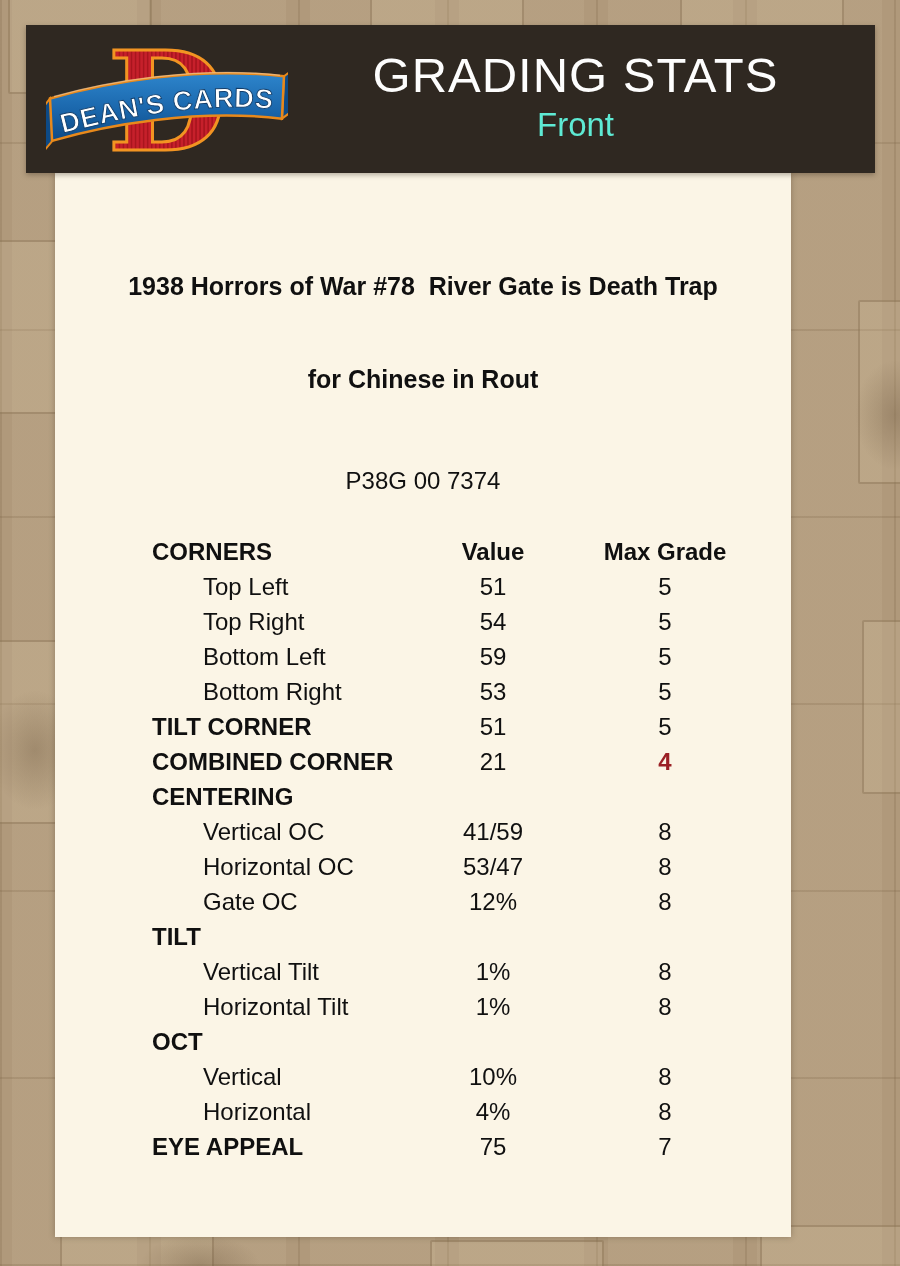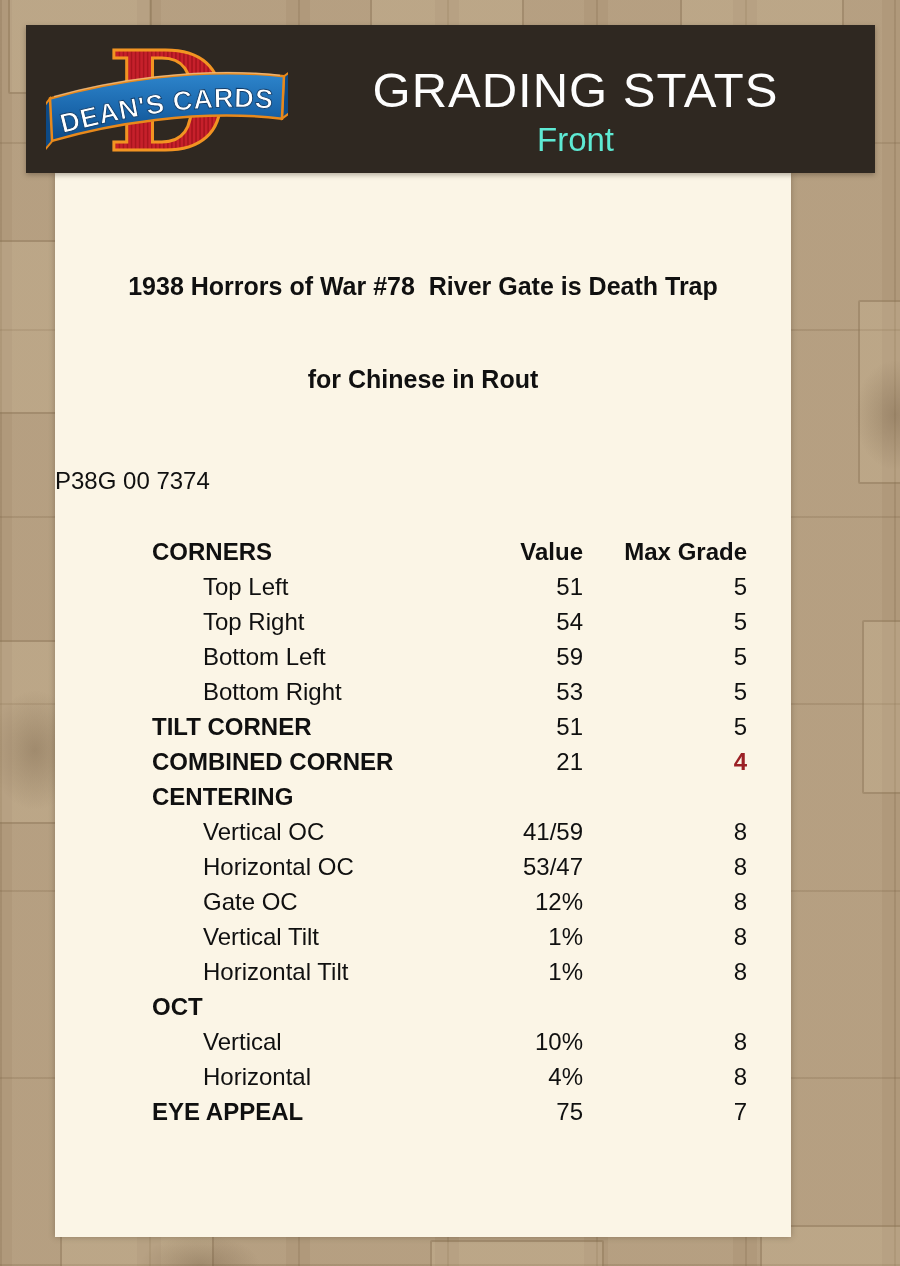--- a/index.html
+++ b/index.html
@@ -20,39 +20,39 @@
   .blob{position:absolute;border-radius:50%;background:radial-gradient(closest-side, rgba(96,74,50,.30), rgba(96,74,50,0));}
 
   
   .header{
     position:absolute;left:26px;top:25px;width:849px;height:148px;z-index:2;
     background:var(--header-bg,#2f2821);
     box-shadow:0 2px 5px rgba(50,38,24,.35);
   }
   .logo{position:absolute;left:20px;top:6px;width:242px;height:138px;}
   .header-titles{position:absolute;left:0;top:0;right:0;bottom:0;padding-left:250px;text-align:center;color:#fff;}
-  .grading-title{margin:0;padding-top:40px;font-size:49px;line-height:50px;font-weight:normal;letter-spacing:1px;color:#fdfdfd;}
+  .grading-title{margin:0;padding-top:25px;font-size:49px;line-height:50px;font-weight:normal;letter-spacing:1px;color:#fdfdfd;}
   .grading-subtitle{margin:8px 0 0 0;font-size:33px;line-height:34px;font-weight:normal;color:#5eead4;}
 
   
   .card{
     position:absolute;left:55px;top:173px;width:736px;height:1064px;z-index:1;
     background:var(--card-bg,#fbf5e6);
     box-shadow:0 0 6px rgba(60,45,30,.35);
     color:#101010;
   }
   .card-title{margin-top:36px;text-align:center;font-size:25px;line-height:31px;font-weight:bold;white-space:pre;}
-  .card-serial{margin-top:9px;text-align:left;font-size:24px;line-height:29px;}
+  .card-serial{margin-top:9px;text-align:center;font-size:24px;line-height:29px;}
 
   .gtable{margin-top:39px;padding:0 44px 0 97px;font-size:24px;}
   .trow{display:grid;grid-template-columns:1fr 180px 164px;height:35px;align-items:center;}
   .trow.gap{margin-top:0;}
   .cell{white-space:pre;}
   .cell.label.indent{padding-left:51px;}
-  .cell.value,.cell.grade{text-align:right;}
+  .cell.value,.cell.grade{text-align:center;}
   .bold{font-weight:bold;}
   .cell.grade.highlight{color:var(--grade-highlight,#9b2025);font-weight:bold;}
   .cell.value.size-shift{transform:translateX(-58px);}
 </style>
 </head>
 <body>
 
 <div class="bg-collage">
   <div class="tile" style="left:8px;top:-30px;width:140px;height:120px;"></div>
   <div class="tile" style="left:370px;top:-60px;width:150px;height:130px;"></div>
@@ -156,20 +156,25 @@
           <div class="cell label indent">Horizontal OC</div>
           <div class="cell value">53/47</div>
           <div class="cell grade">8</div>
         </div>
         <div class="trow">
           <div class="cell label indent">Gate OC</div>
           <div class="cell value">12%</div>
           <div class="cell grade">8</div>
         </div>
         <div class="trow">
+          <div class="cell label bold">TILT</div>
+          <div class="cell value"></div>
+          <div class="cell grade"></div>
+        </div>
+        <div class="trow">
           <div class="cell label indent">Vertical Tilt</div>
           <div class="cell value">1%</div>
           <div class="cell grade">8</div>
         </div>
         <div class="trow">
           <div class="cell label indent">Horizontal Tilt</div>
           <div class="cell value">1%</div>
           <div class="cell grade">8</div>
         </div>
         <div class="trow">

